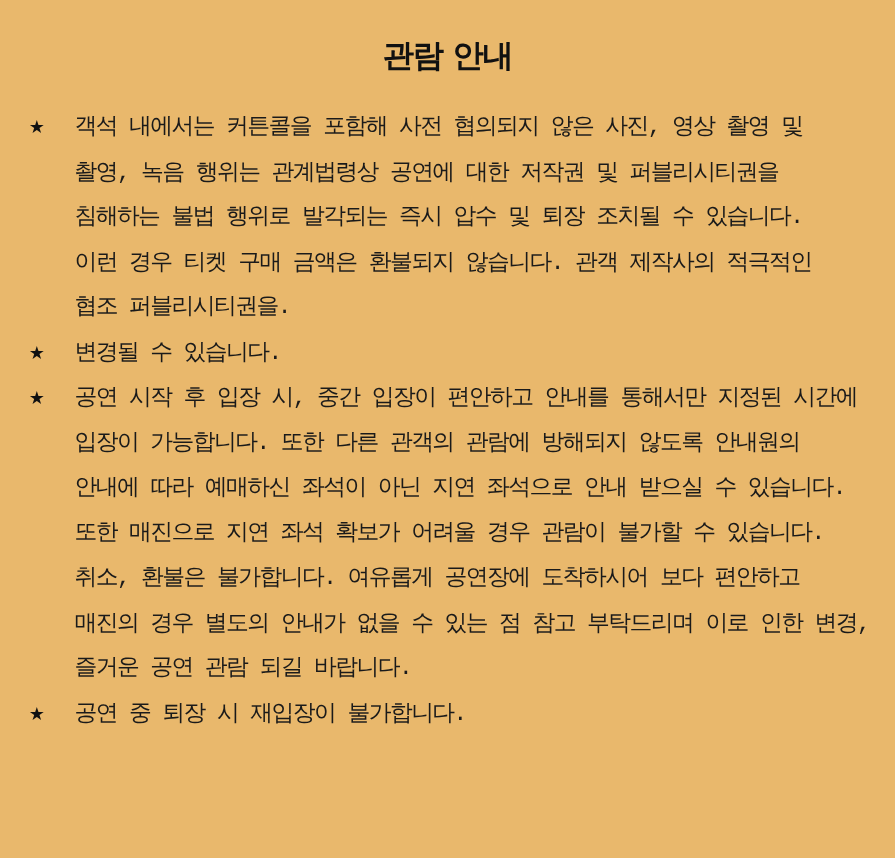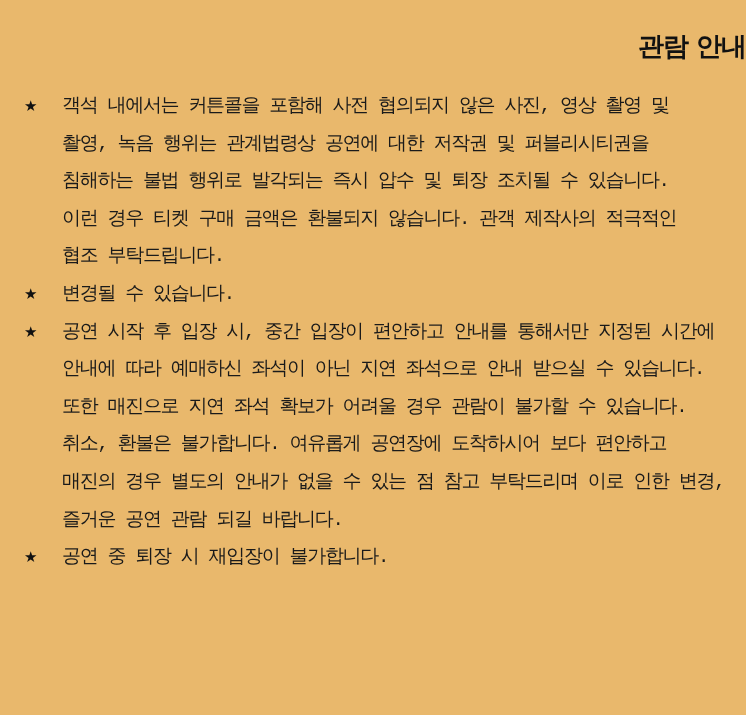--- a/index.html
+++ b/index.html
@@ -19,21 +19,21 @@
       position: absolute;
       left: 0; top: 0;
       width: 746px;
       height: 715px;
     }
     .title {
       position: absolute;
       top: 12px;
       left: 0;
       width: 746px;
-      text-align: right;
+      text-align: center;
       font-size: 26px;
       font-weight: bold;
       letter-spacing: -1px;
       color: #111;
     }
     .notice-list {
       position: absolute;
       top: 88px;
       left: 0;
       width: 746px;
@@ -71,29 +71,30 @@
 <div class="page">
   <h1 class="title">관람 안내</h1>
 
   <ul class="notice-list">
     <li class="notice-item">
       <span class="star">★</span>
       <span class="line">객석 내에서는 커튼콜을 포함해 사전 협의되지 않은 사진, 영상 촬영 및</span>
       <span class="line">촬영, 녹음 행위는 관계법령상 공연에 대한 저작권 및 퍼블리시티권을</span>
       <span class="line">침해하는 불법 행위로 발각되는 즉시 압수 및 퇴장 조치될 수 있습니다.</span>
       <span class="line">이런 경우 티켓 구매 금액은 환불되지 않습니다. 관객 제작사의 적극적인</span>
-      <span class="line">협조 부탁드립니다.</span>
+      <span class="line">협조 퍼블리시티권을.</span>
     </li>
     <li class="notice-item">
       <span class="star">★</span>
       <span class="line">변경될 수 있습니다.</span>
     </li>
     <li class="notice-item">
       <span class="star">★</span>
       <span class="line">공연 시작 후 입장 시, 중간 입장이 편안하고 안내를 통해서만 지정된 시간에</span>
+      <span class="line">입장이 가능합니다. 또한 다른 관객의 관람에 방해되지 않도록 안내원의</span>
       <span class="line">안내에 따라 예매하신 좌석이 아닌 지연 좌석으로 안내 받으실 수 있습니다.</span>
       <span class="line">또한 매진으로 지연 좌석 확보가 어려울 경우 관람이 불가할 수 있습니다.</span>
       <span class="line">취소, 환불은 불가합니다. 여유롭게 공연장에 도착하시어 보다 편안하고</span>
       <span class="line">매진의 경우 별도의 안내가 없을 수 있는 점 참고 부탁드리며 이로 인한 변경,</span>
       <span class="line">즐거운 공연 관람 되길 바랍니다.</span>
     </li>
     <li class="notice-item">
       <span class="star">★</span>
       <span class="line">공연 중 퇴장 시 재입장이 불가합니다.</span>
     </li>

